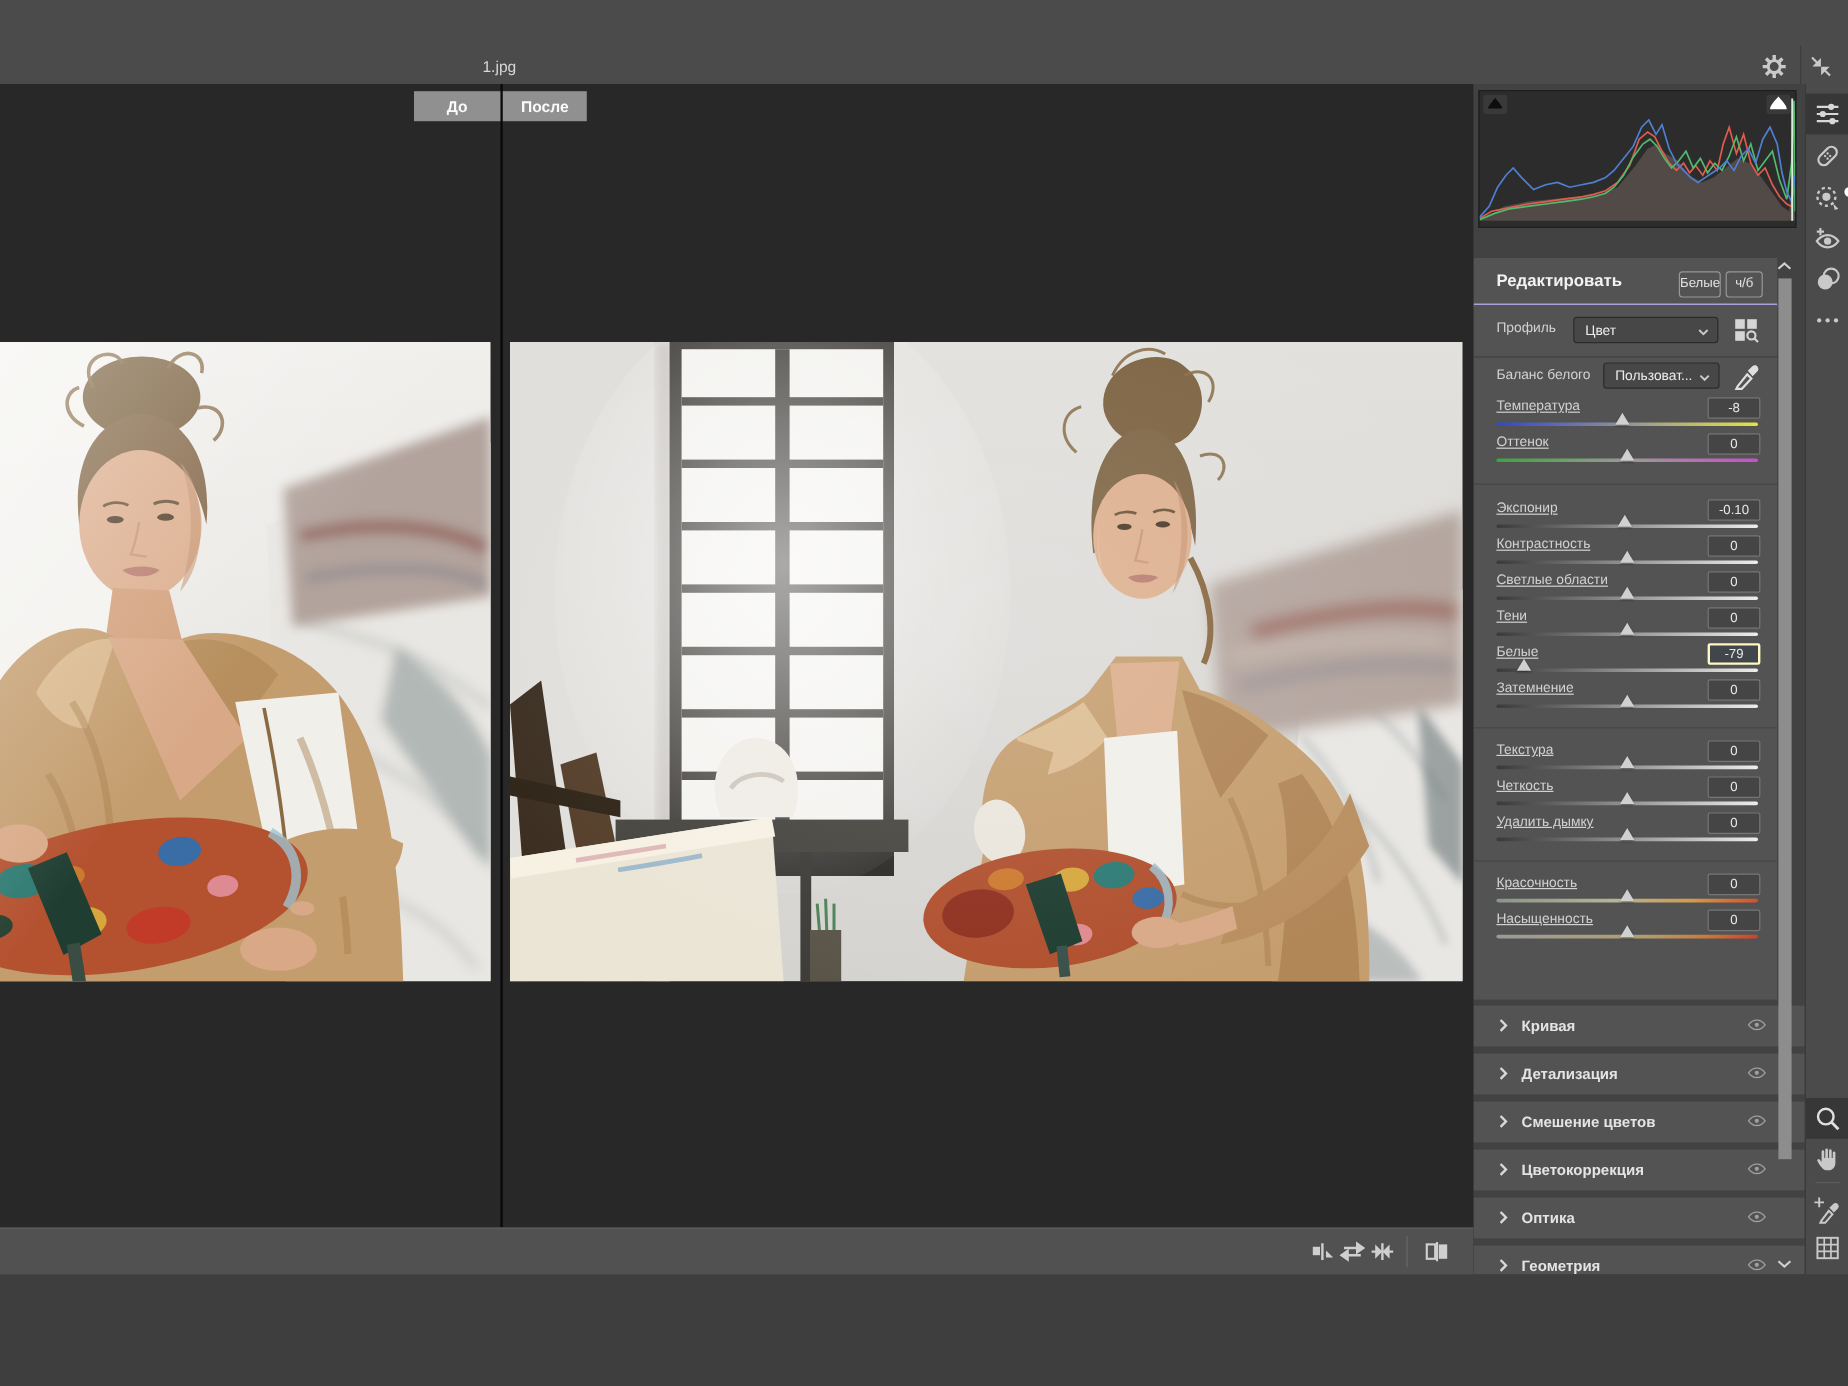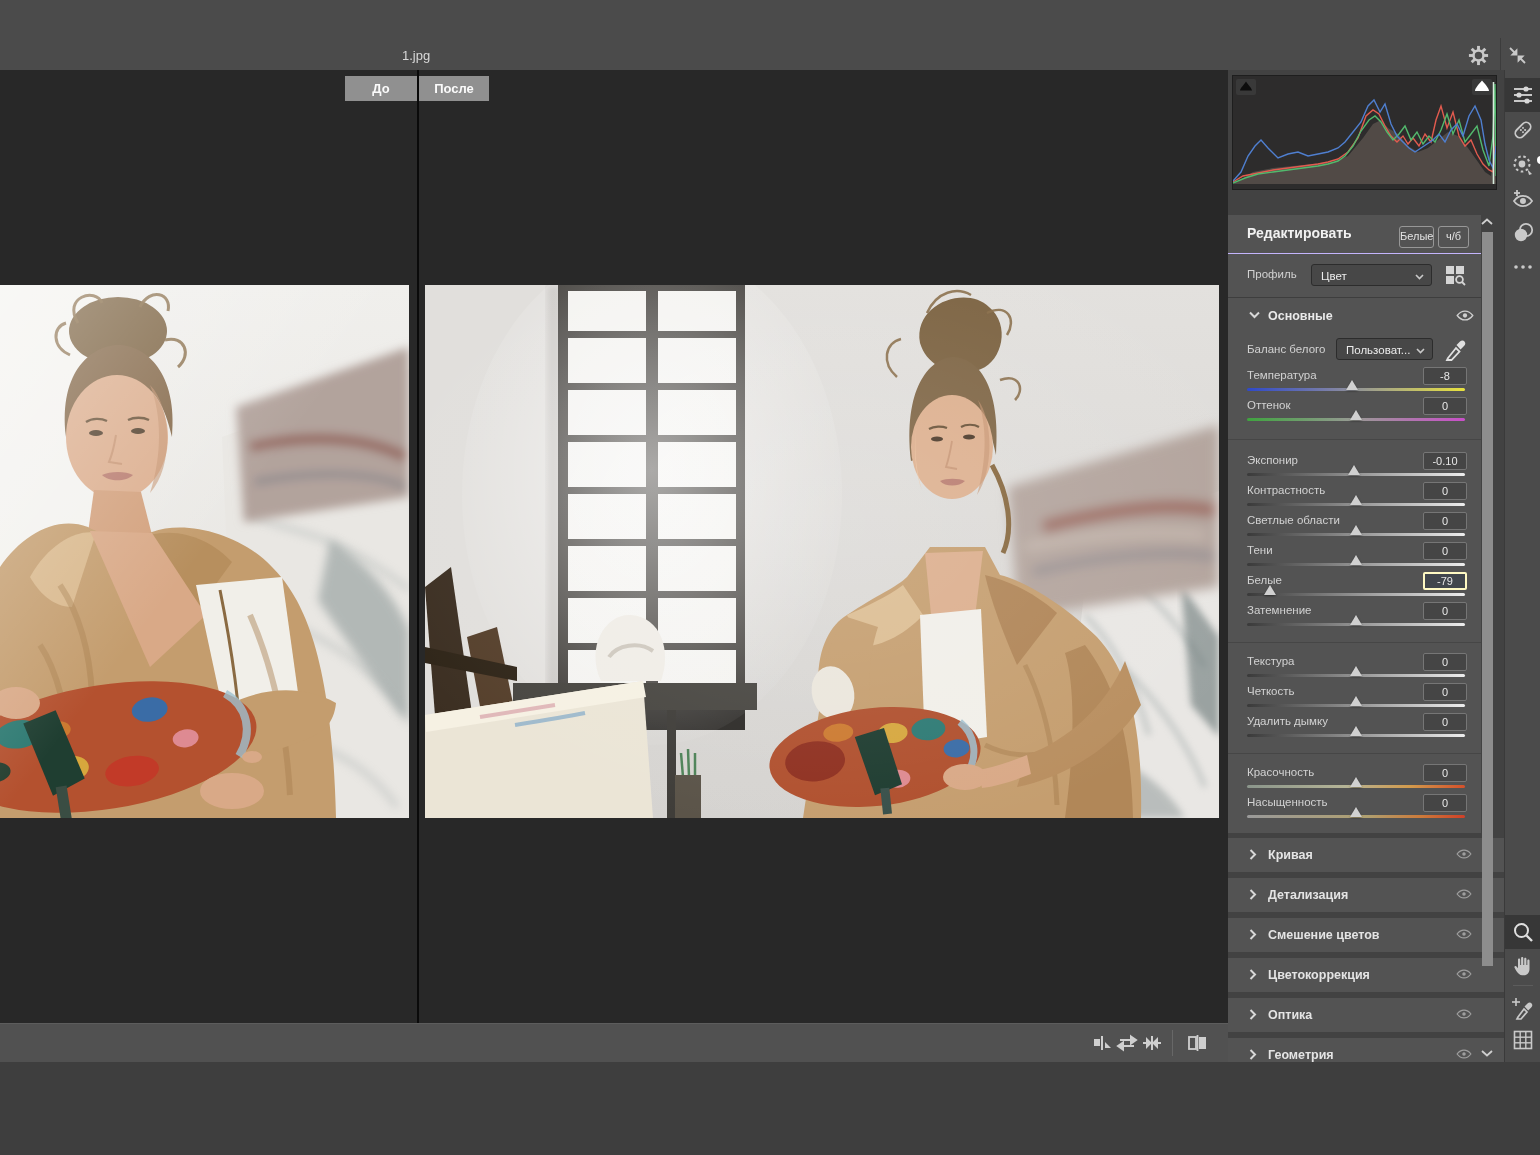--- a/index.html
+++ b/index.html
@@ -47,21 +47,21 @@
   .basic{top:228px;height:535px;}
   .sec-head{position:relative;height:36px;}
   .sec-title{position:absolute;left:40px;top:11px;font-size:12.5px;font-weight:bold;color:#eaeaea;}
   .chev{position:absolute;left:21px;top:13px;}
   .eye{position:absolute;left:228px;top:11px;}
   .wb-row{position:relative;height:33px;}
   .wb-label{position:absolute;left:19px;top:9px;font-size:11.5px;color:#d2d2d2;}
   .wb-dd{left:108px;top:4px;width:97px;}
   .dropper{position:absolute;left:216px;top:2px;}
   .s-row{position:relative;height:30px;}
-  .s-label{position:absolute;left:19px;top:2px;font-size:11.5px;color:#d2d2d2;white-space:nowrap;}
+  .s-label{position:absolute;left:19px;top:2px;font-size:11.5px;color:#d2d2d2;white-space:nowrap;text-decoration:underline;}
   .s-value{position:absolute;right:14px;top:0;width:44px;height:18px;background:#454545;border:1px solid #767676;
            border-radius:2px;color:#e7e7e7;font-size:11px;text-align:center;line-height:17px;box-sizing:border-box;}
   .s-value.focused{border:2px solid #fef9c3;background:#41464c;line-height:15px;}
   .s-track{position:absolute;left:19px;right:16px;top:21px;height:3px;border-radius:2px;}
   .t-tonal{background:linear-gradient(90deg,#3a3a3a,#ededed);}
   .t-temp{background:linear-gradient(90deg,#2f49c8,#7b7fa8 38%,#a8a884 62%,#e8e23e);}
   .t-tint{background:linear-gradient(90deg,#3fa33f,#9a9a96 50%,#c94fc9);}
   .t-vib{background:linear-gradient(90deg,#8a958b,#b5b496 45%,#d29a4c 75%,#d4502a);}
   .t-sat{background:linear-gradient(90deg,#9a9a9a,#b0a070 55%,#cc7a3a 80%,#d04028);}
   .s-thumb{position:absolute;top:-8px;width:0;height:0;border-left:6px solid transparent;
@@ -423,30 +423,20 @@
     <svg style="position:absolute;left:216px;top:10px" width="22" height="22" viewBox="0 0 22 22">
       <rect x="2" y="2" width="8" height="8" fill="#d5d5d5"></rect>
       <rect x="12" y="2" width="8" height="8" fill="#d5d5d5"></rect>
       <rect x="2" y="12" width="8" height="8" fill="#d5d5d5"></rect>
       <circle cx="15.5" cy="15.5" r="3.4" fill="none" stroke="#d5d5d5" stroke-width="1.8"></circle>
       <line x1="18" y1="18" x2="21" y2="21" stroke="#d5d5d5" stroke-width="1.8"></line>
     </svg>
   </div>
 
   <div class="row basic">
-    <div class="sec-head">
-      <svg class="chev" width="11" height="8" viewBox="0 0 11 8">
-          <polyline points="1,1.5 5.5,6 10,1.5" fill="none" stroke="#d8d8d8" stroke-width="2"></polyline>
-        </svg>
-      <span class="sec-title">Основные</span>
-      <svg class="eye" width="18" height="13" viewBox="0 0 22 14">
-        <path d="M1.5 7c2.6-3.6 5.9-5.4 9.5-5.4S17.9 3.4 20.5 7c-2.6 3.6-5.9 5.4-9.5 5.4S4.1 10.6 1.5 7z" fill="none" stroke="#cfcfcf" stroke-width="1.6"></path>
-        <circle cx="11" cy="7" r="2.6" fill="#cfcfcf"></circle>
-      </svg>
-    </div>
     <div class="wb-row">
       <span class="wb-label">Баланс белого</span>
       <div class="dropdown wb-dd">
         <span>Пользоват...</span>
         <svg class="dd-chev" width="9" height="6" viewBox="0 0 9 6">
             <polyline points="1,1 4.5,4.5 8,1" fill="none" stroke="#c9c9c9" stroke-width="1.6"></polyline>
           </svg>
       </div>
       <svg class="dropper" width="22" height="26" viewBox="0 0 22 26">
         <path d="M4 22 L12 12 L15.5 15.5 L7.5 24 L3 24 Z" fill="none" stroke="#e0e0e0" stroke-width="1.8"></path>

